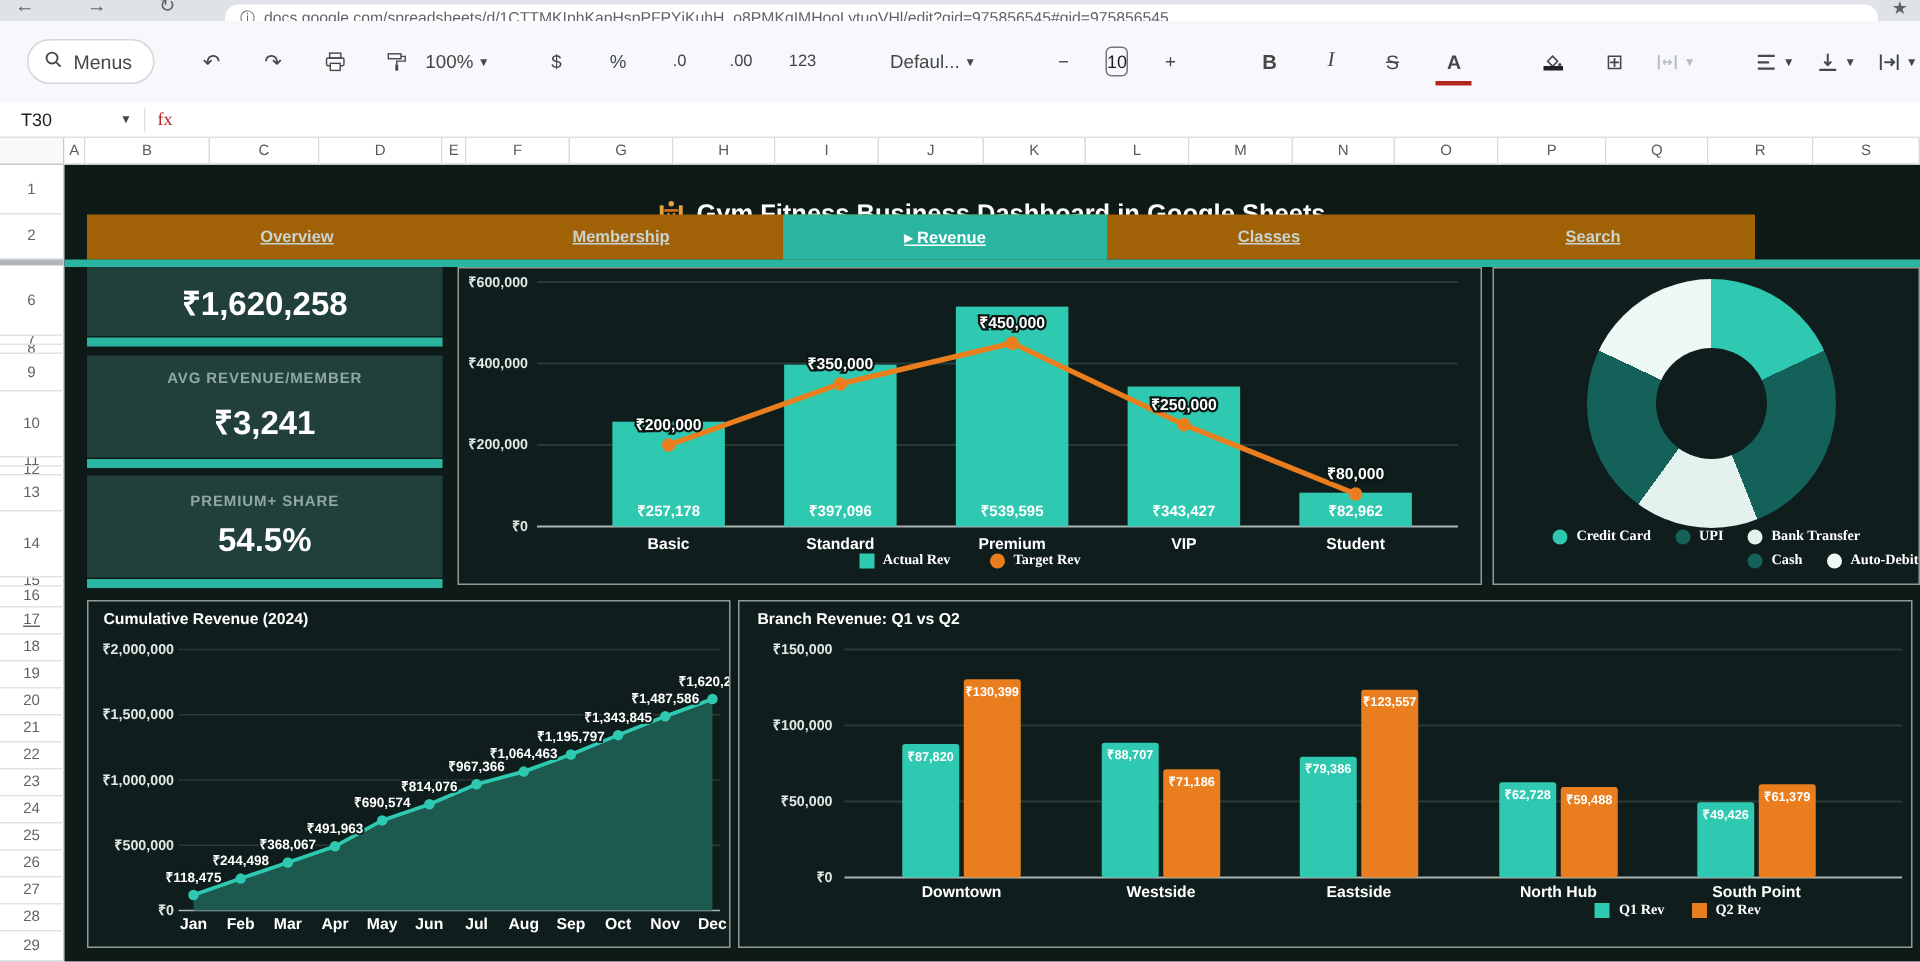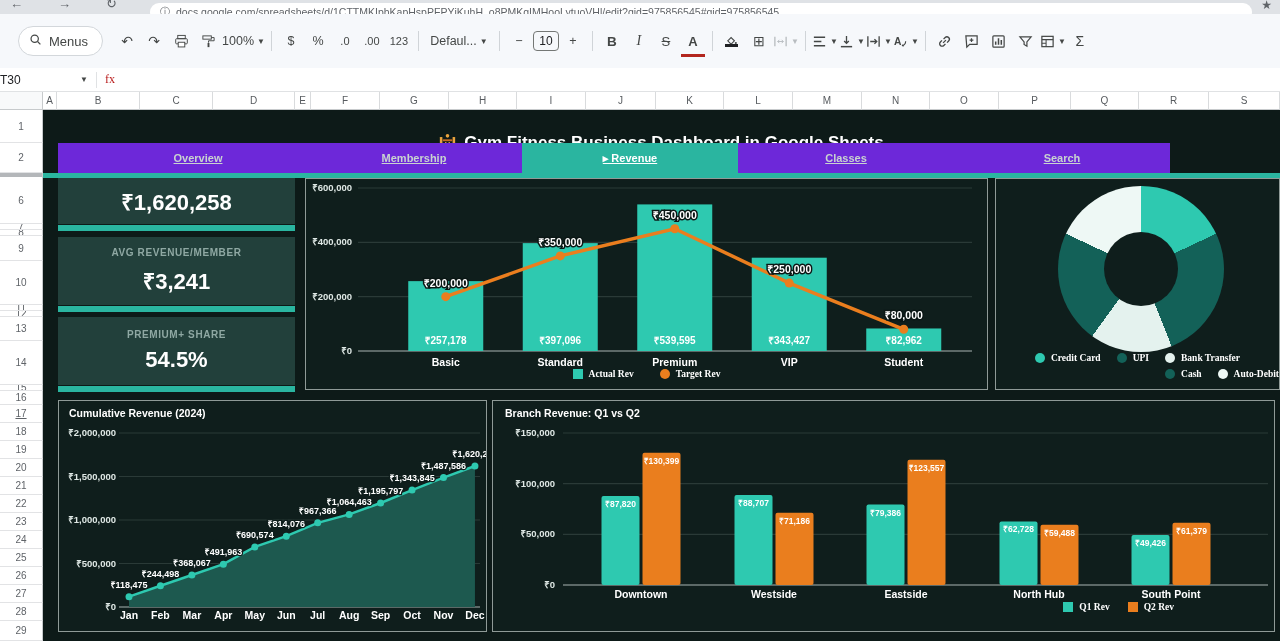--- a/index.html
+++ b/index.html
@@ -8,56 +8,56 @@
 
   
   .browser-strip { position:absolute; left:0; top:0; width:1280px; height:14px; background:#dfe2e6; overflow:hidden; }
   .nav-ic { position:absolute; top:-4px; color:#5f6368; font-size:13px; }
   .url-pill { position:absolute; left:150px; right:28px; top:3px; height:18px; background:#fff; border-radius:9px; display:flex; align-items:center; padding:0 10px; gap:6px; }
   .url-text { font-size:10.5px; color:#5f6368; white-space:nowrap; overflow:hidden; }
   .pill-ic { font-size:10px; color:#5f6368; }
   .strip-star { position:absolute; right:8px; top:-2px; color:#5f6368; font-size:12px; }
 
   
-  .toolbar { position:absolute; left:0; top:14px; width:1280px; height:54px; background:#f6f8fb; display:flex; align-items:center; padding-left:18px; gap:1px; }
+  .toolbar { position:absolute; left:0; top:14px; width:1280px; height:54px; background:#f6f8fb; display:flex; align-items:center; padding-left:18px; gap:15px; }
   .menus-pill { display:flex; align-items:center; gap:7px; background:#fff; border:1px solid #d3d7db; border-radius:16px; height:30px; padding:0 14px 0 10px; margin-right:10px; font-size:13px; color:#444746; }
   .tb { min-width:26px; height:26px; display:flex; align-items:center; justify-content:center; border-radius:4px; color:#444746; font-size:14px; gap:1px; }
   .tb.txt { font-size:12.5px; }
   .tb.small { font-size:11px; }
   .sep { width:1px; height:20px; background:#d0d4d8; margin:0 5px; }
   .caret { font-size:8px; color:#444746; margin-left:2px; }
   .fontsize-box { width:26px; height:20px; border:1px solid #747775; border-radius:4px; display:flex; align-items:center; justify-content:center; font-size:12px; color:#202124; }
   .a-under { position:relative; font-weight:bold; font-size:13px; }
   .a-under::after { content:""; position:absolute; left:1px; right:1px; bottom:-3px; height:3px; background:#b3261e; }
   .fill-wrap { display:flex; flex-direction:column; align-items:center; }
   .fill-bar { width:13px; height:3px; background:#202124; margin-top:-1px; }
   .bold-ic { font-weight:bold; font-size:13.5px; }
   .italic-ic { font-style:italic; font-family:"Liberation Serif", serif; font-size:14px; }
   .strike-ic { text-decoration:line-through; font-size:13px; }
   .grayed { color:#b8bcc0; }
 
   
   .formula-bar { position:absolute; left:0; top:68px; width:1280px; height:24px; background:#fff; border-bottom:1px solid #e0e2e4; display:flex; align-items:center; }
-  .name-box { width:88px; padding-left:0; font-size:12px; color:#202124; display:flex; align-items:center; justify-content:space-between; }
+  .name-box { width:88px; padding-left:14px; font-size:12px; color:#202124; display:flex; align-items:center; justify-content:space-between; }
   .fx-sep { width:1px; height:16px; background:#e0e2e4; margin:0 8px; }
   .fx { font-family:"Liberation Serif", serif; color:#b91c1c; font-size:12px; }
 
   
   .corner { position:absolute; left:0; top:92px; width:43px; height:18px; background:#f8f9fa; border-right:1px solid #c7cacc; border-bottom:1px solid #c7cacc; }
   .col-headers { position:absolute; left:43px; top:92px; height:18px; display:flex; }
   .col-h { height:18px; border-right:1px solid #d9dbdd; border-bottom:1px solid #c7cacc; background:#fff; display:flex; align-items:center; justify-content:center; font-size:10px; color:#575b5f; }
   .row-headers { position:absolute; left:0; top:110px; width:43px; background:#fff; }
   .row-h { width:43px; border-bottom:1px solid #e2e3e5; border-right:1px solid #c7cacc; display:flex; align-items:center; justify-content:center; font-size:10px; color:#5f6368; overflow:hidden; }
   .row-divider { width:43px; background:#b4b7ba; border-right:1px solid #c7cacc; }
 
   
   .canvas { position:absolute; left:43px; top:110px; width:1237px; height:531px; background:#0d1a18; overflow:hidden; }
   .dash-title-row { position:absolute; left:0; top:0; width:1237px; height:33px; display:flex; align-items:center; justify-content:center; gap:8px;margin-top:16px; }
   .dash-title { color:#fff; font-size:17px; font-weight:bold; }
-  .tab-bar { position:absolute; left:15px; top:33px; width:1112px; height:30px; background:#6d28d9; display:flex;padding-left:32px; }
+  .tab-bar { position:absolute; left:15px; top:33px; width:1112px; height:30px; background:#a16207; display:flex;padding-left:32px; }
   .tab { flex:1; display:flex; align-items:center; justify-content:center; }
   .tab-label { color:#c9d3d0; font-size:11px; font-weight:bold; text-decoration:underline; }
   .tab.active { background:#2ab5a0; }
   .tab.active .tab-label { color:#fff; }
   .teal-band { position:absolute; left:0; top:63px; width:1237px; height:5px; background:#2ab5a0; }
 
   .kpi { position:absolute; left:15px; width:237px; background:#22403b; display:flex; flex-direction:column; align-items:center; justify-content:center; }
   .kpi1 { top:68px; height:46px; }
   .kpi2 { top:127px; height:68px; }
   .kpi3 { top:207px; height:68px; }

